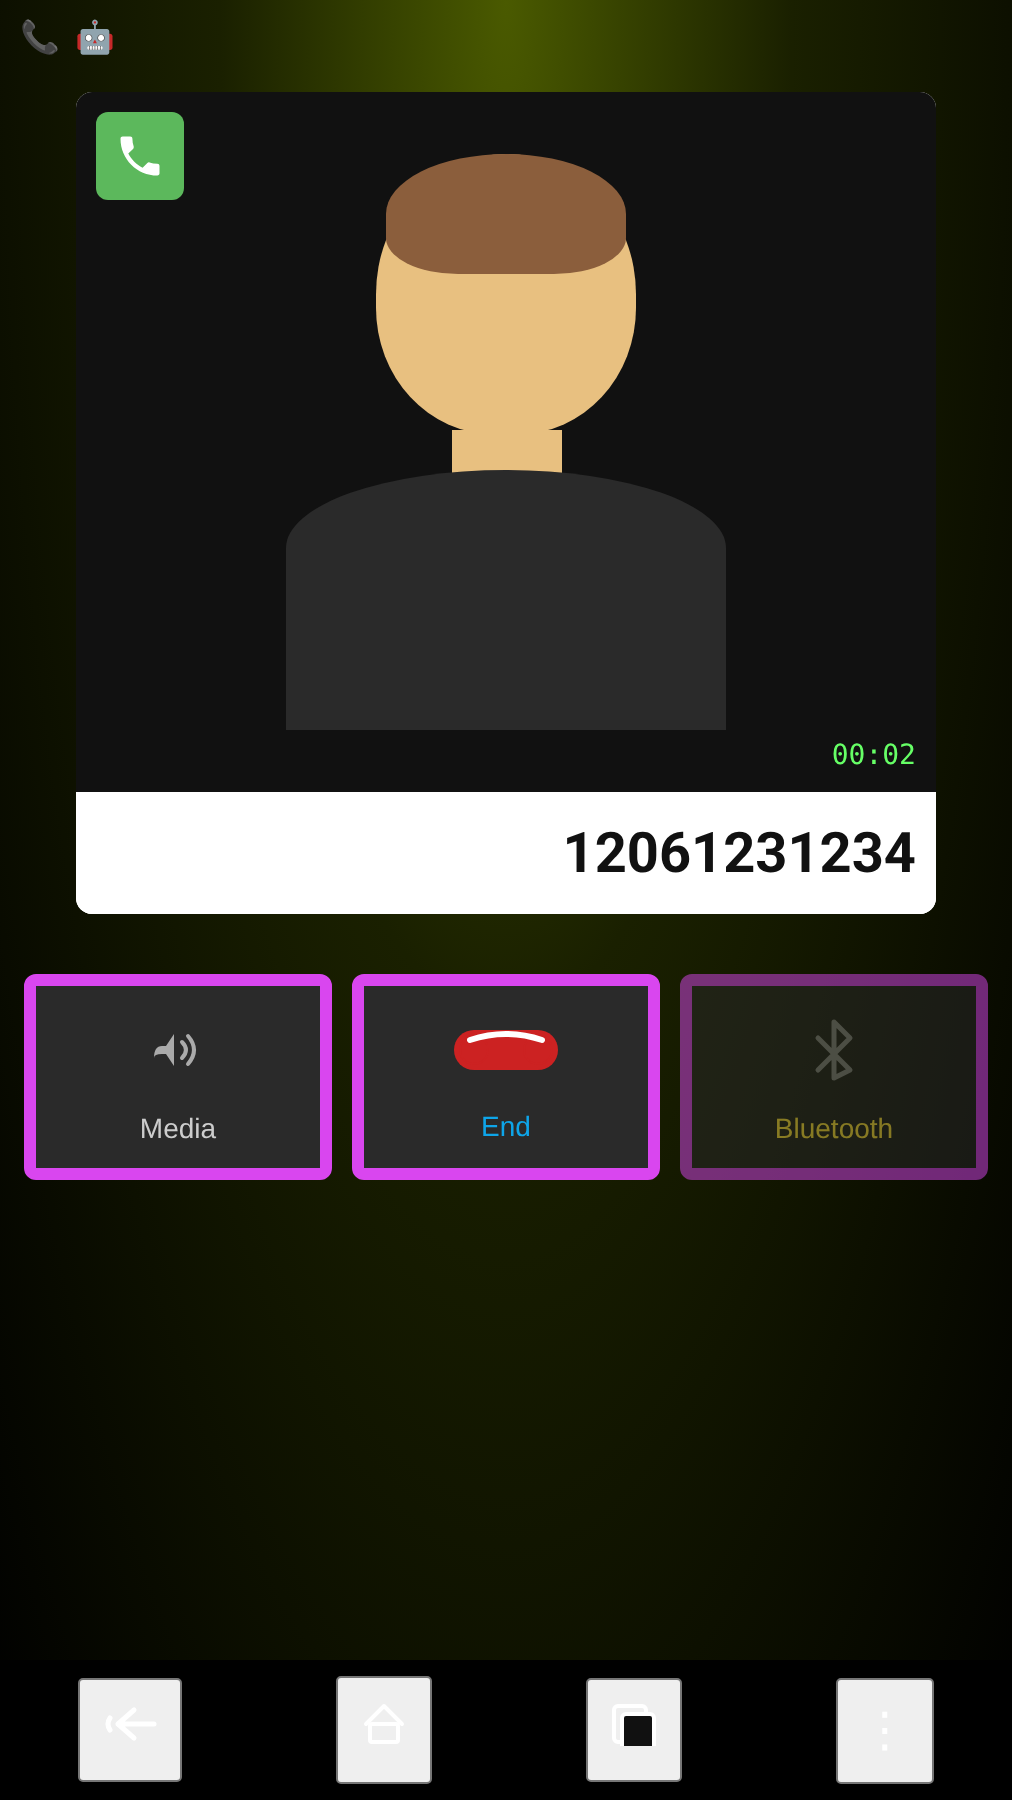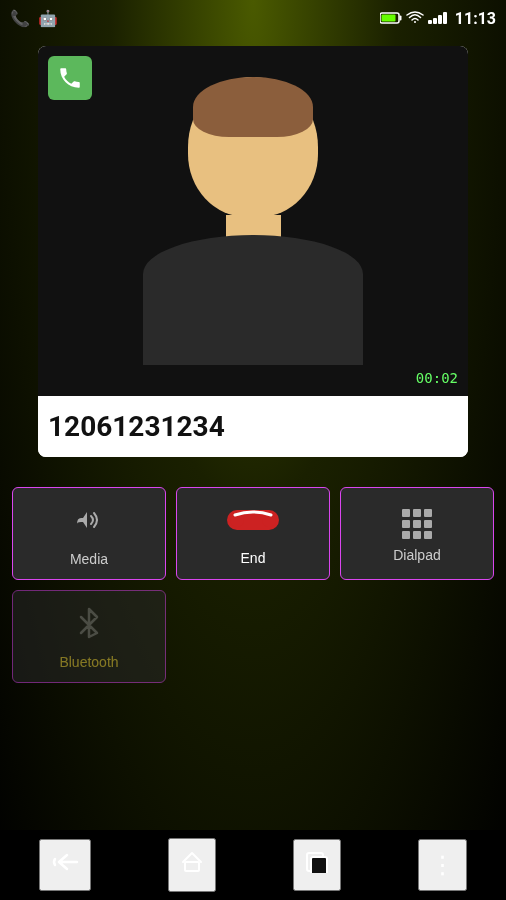--- a/index.html
+++ b/index.html
@@ -125,39 +125,39 @@
 
     .person-neck {
       width: 55px;
       height: 30px;
       background: #e8c080;
       margin-top: -2px;
     }
 
     #contact-name {
       padding: 14px 10px;
-      text-align: left;
+      text-align: right;
       font-size: 28px;
       font-weight: bold;
       color: #111;
       background: white;
     }
 
     
     #buttons-area {
       margin-top: 30px;
       padding: 0 12px;
       display: grid;
       grid-template-columns: repeat(3, 1fr);
       gap: 10px;
     }
 
     .call-btn {
       background: #2a2a2a;
-      border: 1px solid #d946ef;
+      border: 6px solid #d946ef;
       border-radius: 6px;
       color: white;
       padding: 16px 10px 12px;
       display: flex;
       flex-direction: column;
       align-items: center;
       justify-content: center;
       cursor: pointer;
       gap: 8px;
       min-height: 90px;
@@ -226,43 +226,20 @@
       border-radius: 1px;
     }
   </style>
 </head>
 <body>
 
 <div id="status-bar">
   <div class="status-left">
     <span class="status-icon">📞</span>
     <span class="status-icon">🤖</span>
-  </div>
-  <div class="status-right">
-
-    <svg width="22" height="14" viewBox="0 0 22 14">
-      <rect x="0" y="2" width="19" height="10" rx="2" fill="none" stroke="white" stroke-width="1.5"></rect>
-      <rect x="19.5" y="4.5" width="2" height="5" rx="1" fill="white"></rect>
-      <rect x="1.5" y="3.5" width="14" height="7" rx="1" fill="#66ff00"></rect>
-    </svg>
-
-    <svg width="18" height="14" viewBox="0 0 18 14">
-      <path d="M9 11 L9 11" stroke="white" stroke-width="2" stroke-linecap="round"></path>
-      <path d="M6 9 Q9 6 12 9" fill="none" stroke="white" stroke-width="1.5" stroke-linecap="round"></path>
-      <path d="M3.5 6.5 Q9 1 14.5 6.5" fill="none" stroke="white" stroke-width="1.5" stroke-linecap="round"></path>
-      <path d="M1 4 Q9 -2 17 4" fill="none" stroke="white" stroke-width="1.5" stroke-linecap="round"></path>
-    </svg>
-
-    <div class="signal-bars">
-      <span style="height:4px"></span>
-      <span style="height:6px"></span>
-      <span style="height:9px"></span>
-      <span style="height:12px"></span>
-    </div>
-    <span style="color:white;font-size:16px;font-weight:bold;margin-left:4px;">11:13</span>
   </div>
 </div>
 
 <div id="contact-card">
   <div id="contact-image">
 
     <div class="phone-badge">
       <svg viewBox="0 0 24 24" fill="white">
         <path d="M6.6 10.8c1.4 2.8 3.8 5.1 6.6 6.6l2.2-2.2c.3-.3.7-.4 1-.2 1.1.4 2.3.6 3.6.6.6 0 1 .4 1 1V20c0 .6-.4 1-1 1-9.4 0-17-7.6-17-17 0-.6.4-1 1-1h3.5c.6 0 1 .4 1 1 0 1.3.2 2.5.6 3.6.1.3 0 .7-.2 1L6.6 10.8z"></path>
       </svg>
@@ -297,39 +274,23 @@
 
   <button class="call-btn end-btn">
     <span class="btn-icon">
       <svg width="52" height="30" viewBox="0 0 52 30">
         <rect x="0" y="5" width="52" height="20" rx="10" fill="#cc2222"></rect>
         <circle cx="10" cy="15" r="7" fill="#cc2222" stroke="#cc2222"></circle>
         <circle cx="42" cy="15" r="7" fill="#cc2222" stroke="#cc2222"></circle>
         <path d="M8 10 Q26 4 44 10" fill="none" stroke="white" stroke-width="3" stroke-linecap="round"></path>
       </svg>
     </span>
-    <span class="btn-label" style="color:#ffffff">End</span>
-  </button>
-
-  <button class="call-btn">
-    <span class="btn-icon">
-      <div class="dialpad-grid">
-        <div class="dialpad-dot"></div>
-          <div class="dialpad-dot"></div>
-          <div class="dialpad-dot"></div>
-        <div class="dialpad-dot"></div>
-          <div class="dialpad-dot"></div>
-          <div class="dialpad-dot"></div>
-        <div class="dialpad-dot"></div>
-          <div class="dialpad-dot"></div>
-          <div class="dialpad-dot"></div>
-      </div>
-    </span>
-    <span class="btn-label">Dialpad</span>
-  </button>
+    <span class="btn-label" style="color:#0ea5e9">End</span>
+  </button>
+
 
   <button class="call-btn disabled-btn">
     <span class="btn-icon">
       <svg width="28" height="32" viewBox="0 0 28 32" fill="#888">
         <path d="M14 2 L22 10 L14 18 L14 2Z M14 18 L22 26 L14 30 L14 18Z M14 2 L14 30 M6 10 L14 18 M6 26 L14 18" fill="none" stroke="#888" stroke-width="2.5" stroke-linecap="round" stroke-linejoin="round"></path>
       </svg>
     </span>
     <span class="btn-label" style="color:#fde047">Bluetooth</span>
   </button>
 

